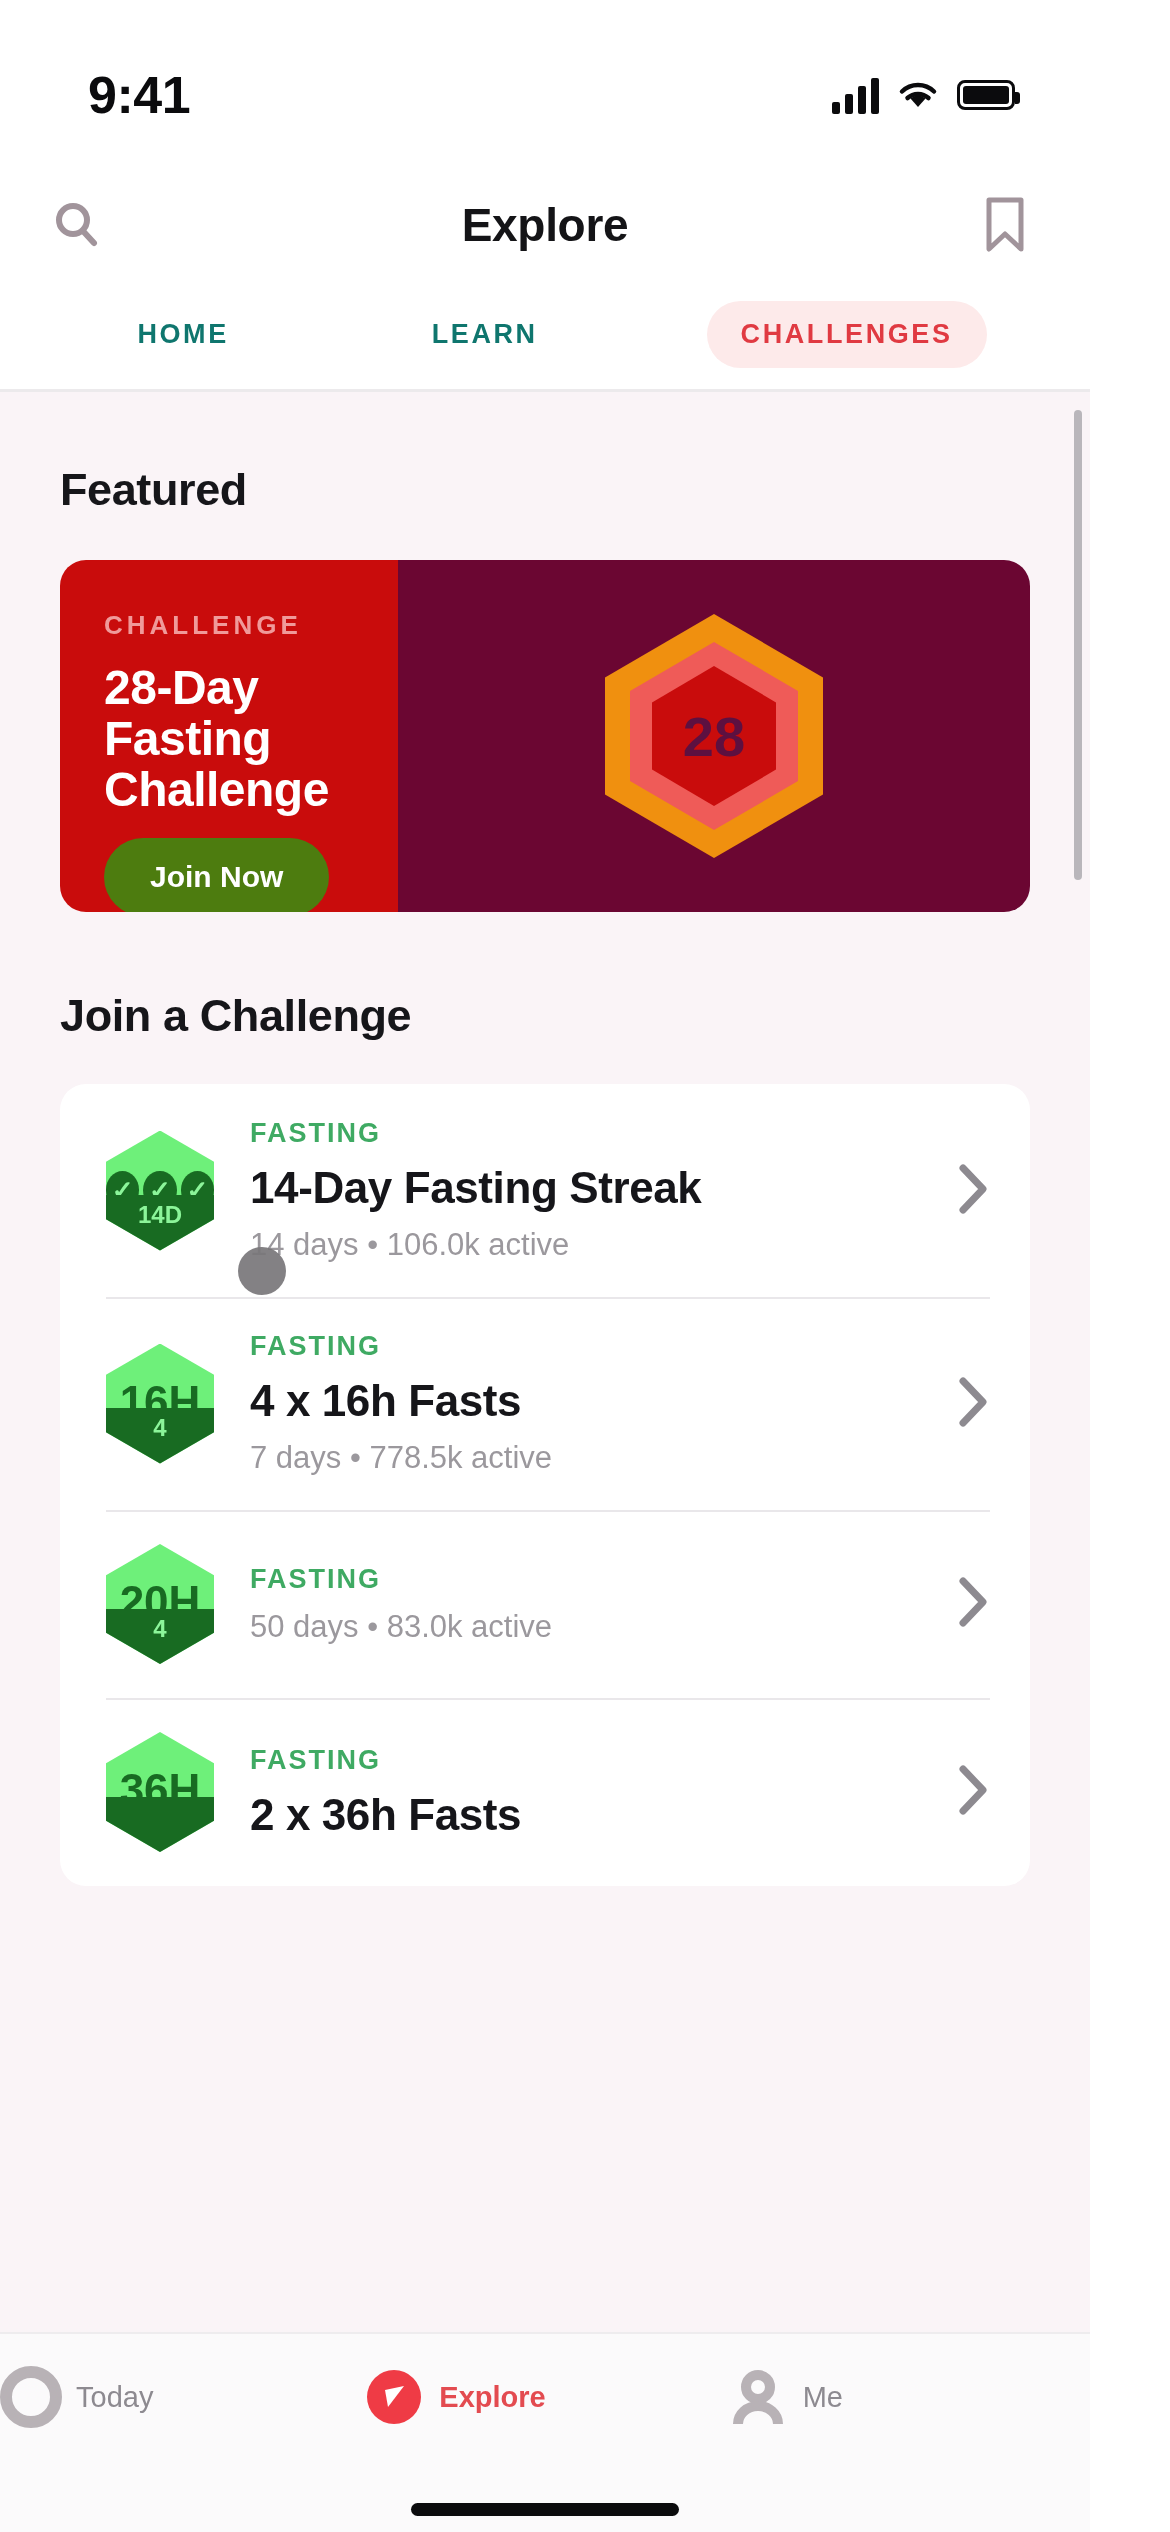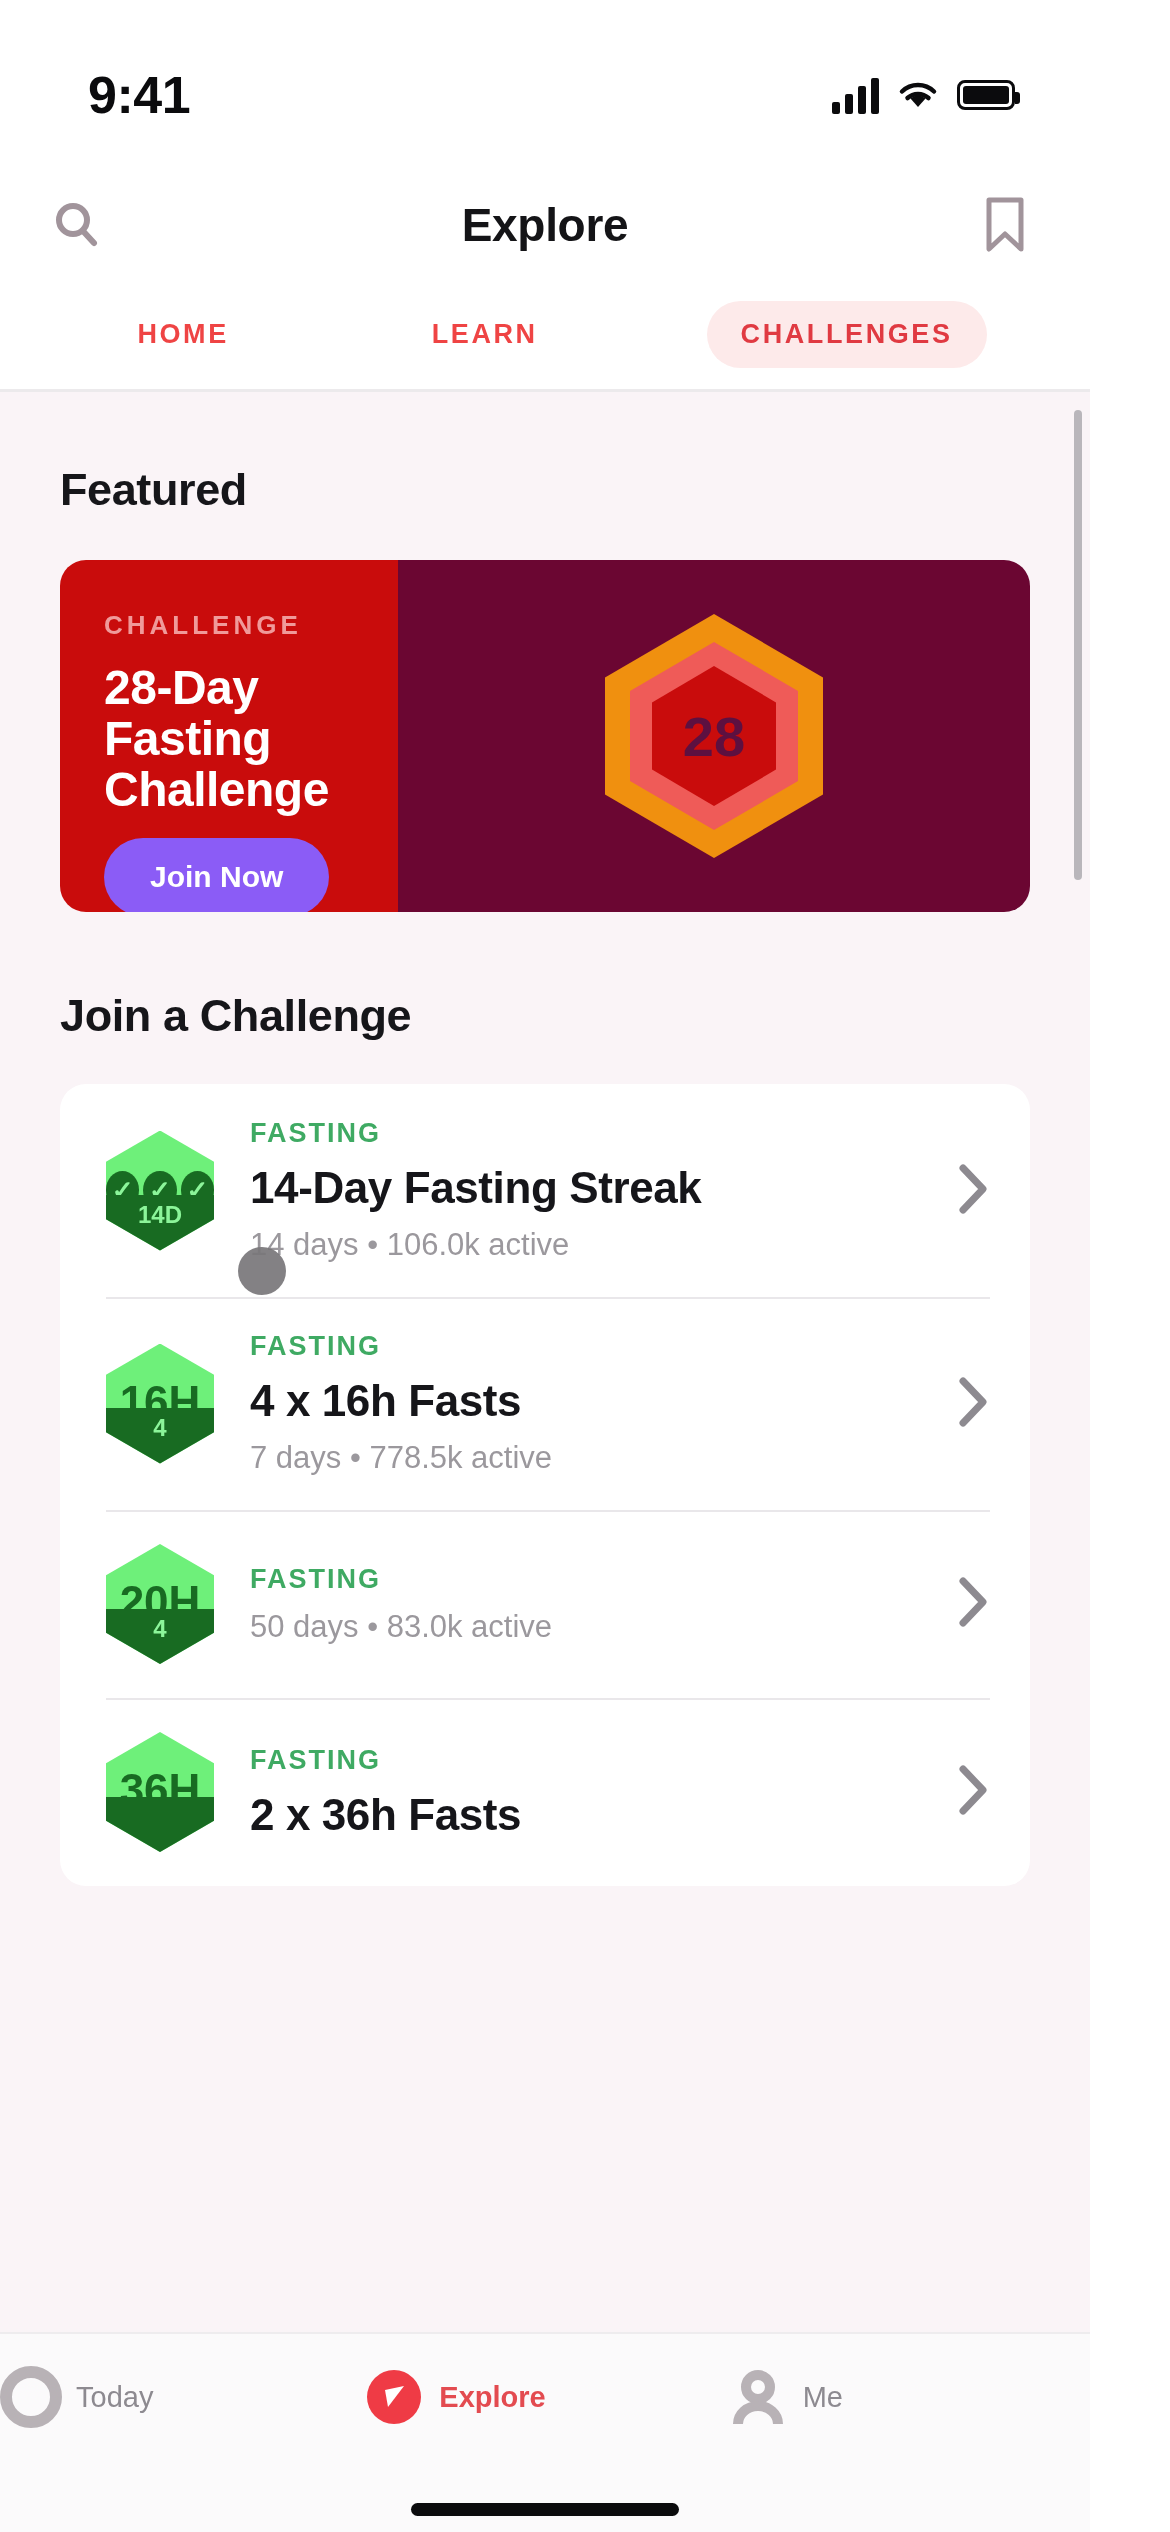--- a/index.html
+++ b/index.html
@@ -50,21 +50,21 @@
   .icon-btn { width: 70px; height: 70px; display:flex; align-items:center; justify-content:center; }
 
   
   .segbar {
     height: 112px; background:#ffffff; flex: 0 0 auto;
     display:flex; align-items:center; justify-content:space-around;
     padding: 0 36px; border-bottom: 3px solid #eceaec;
   }
   .seg {
     font-size: 27px; font-weight: 700; letter-spacing: 2.6px;
-    color: #ef4444; padding: 18px 34px; border-radius: 40px;
+    color: #0f766e; padding: 18px 34px; border-radius: 40px;
   }
   .seg.active { color: #e03a42; background: #fdeaea; }
 
   
   .content {
     flex: 1 1 auto; position: relative; overflow: hidden;
     background: #faf4f7;
   }
   .scrollbar {
     position:absolute; top: 18px; right: 8px; width: 8px; height: 470px;
@@ -87,21 +87,21 @@
   }
   .fc-kicker {
     font-size: 26px; font-weight: 800; letter-spacing: 4px; color: #f09a9a;
   }
   .fc-title {
     margin-top: 22px; font-size: 48px; line-height: 1.06; font-weight: 800;
     color:#ffffff; letter-spacing:-0.5px;
   }
   .fc-btn {
     margin-top: 22px; align-self: flex-start;
-    background:#8b5cf6; color:#ffffff; font-size: 30px; font-weight: 700;
+    background:#4d7c0f; color:#ffffff; font-size: 30px; font-weight: 700;
     padding: 22px 46px; border-radius: 46px; border:none;
   }
   .fc-right {
     flex: 1 1 auto; background:#6b0632; position: relative;
   }
   .hexwrap {
     position:absolute; left:50%; top:50%; transform: translate(-50%,-50%);
     width: 218px; height: 244px;
   }
   .hex {

